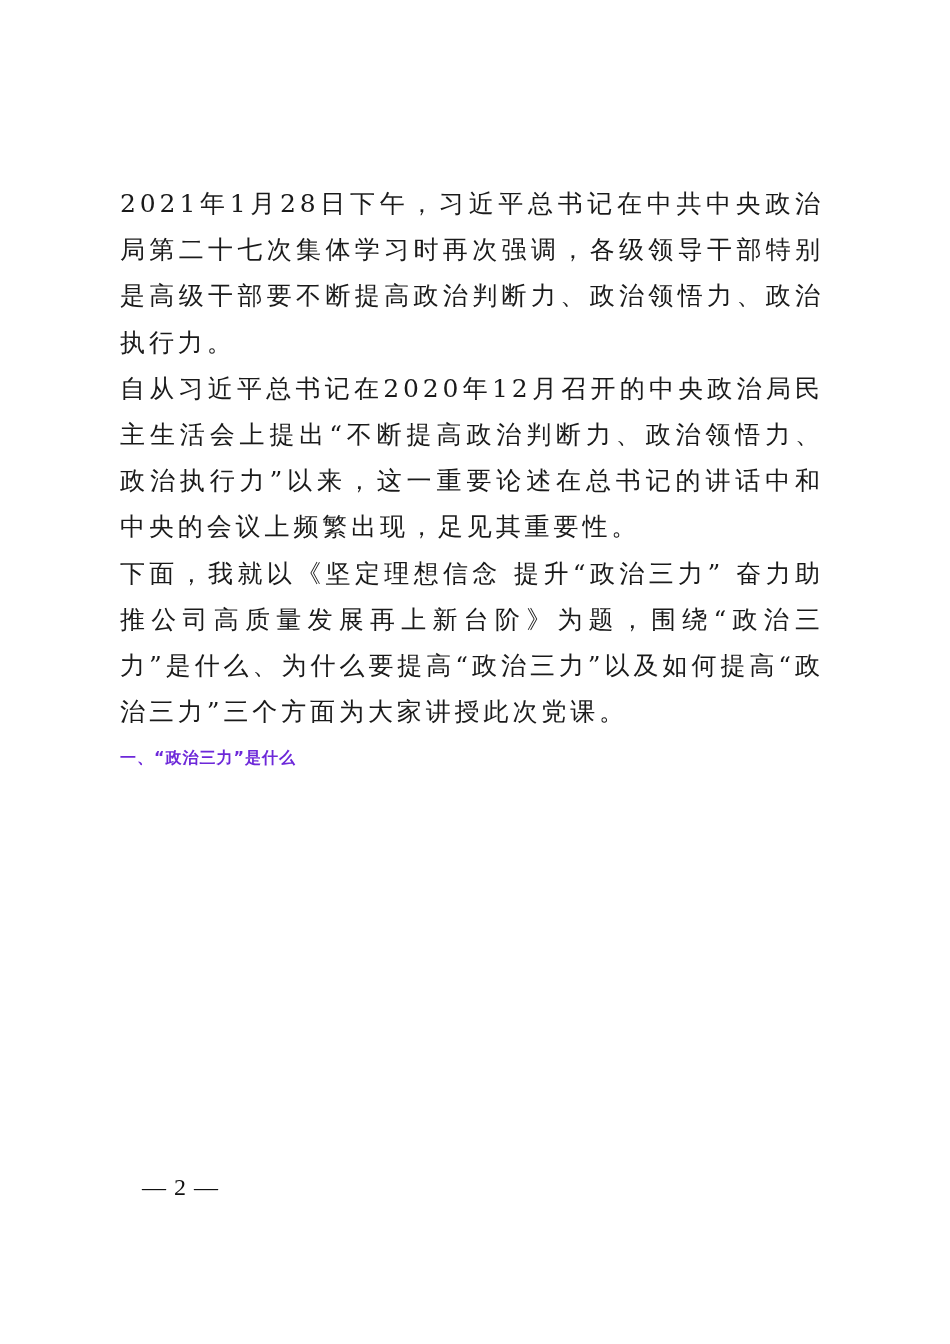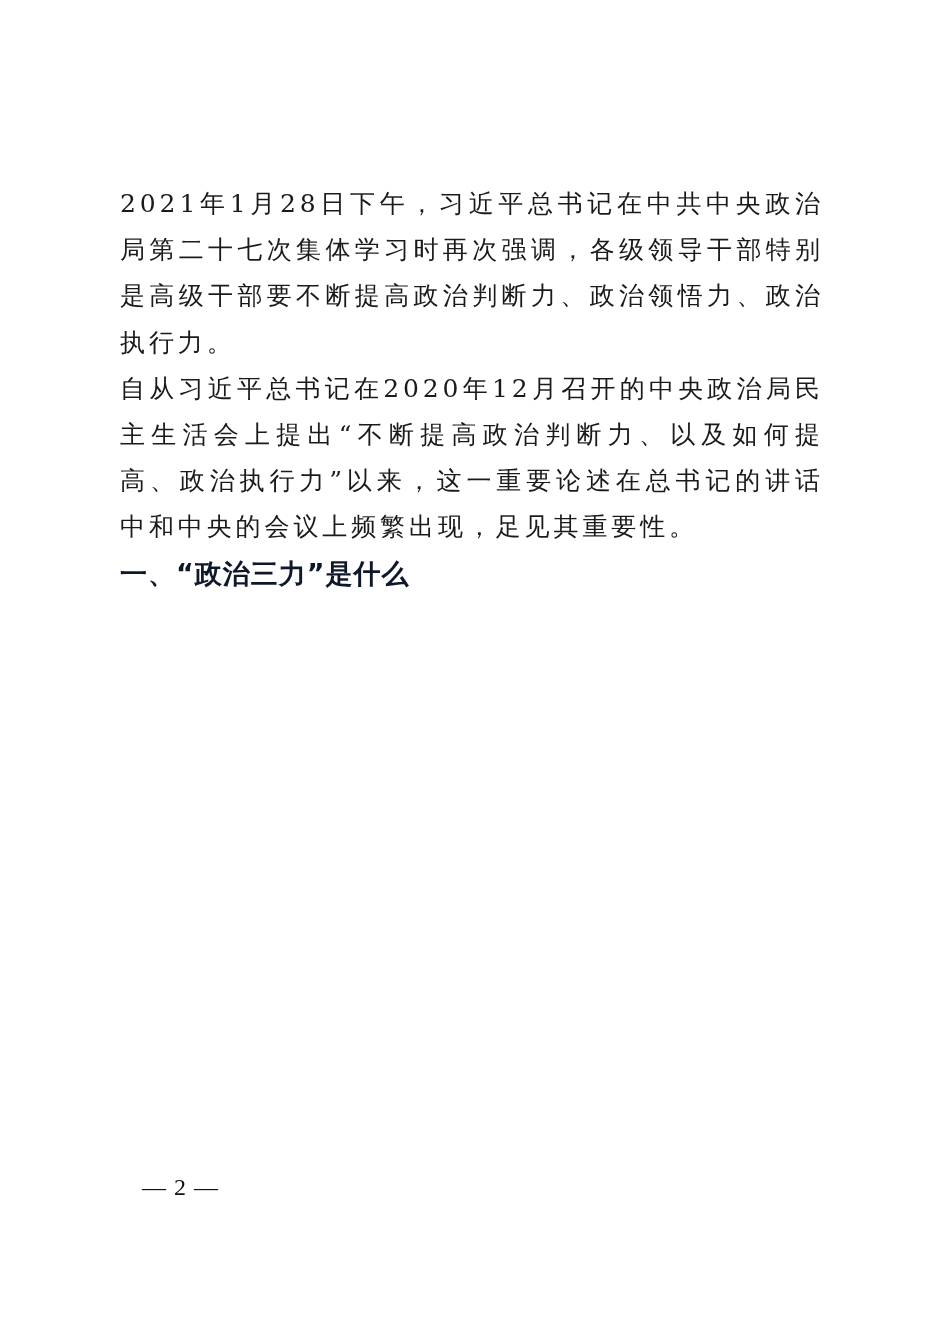--- a/index.html
+++ b/index.html
@@ -35,25 +35,25 @@
       letter-spacing: 3.9px;
       text-align: justify;
       text-align-last: left;
       font-weight: normal;
       color: #1a1a1a;
       word-break: break-all;
     }
     .heading {
       margin: 0;
       font-family: "DejaVu Sans", "Liberation Sans", sans-serif;
-      font-size: 27px;
+      font-size: 16px;
       line-height: 46.2px;
       font-weight: bold;
       letter-spacing: 1px;
-      color: #0f172a;
+      color: #6d28d9;
     }
     .lead-bold {
       font-family: "DejaVu Sans", "Liberation Sans", sans-serif;
       font-weight: bold;
       color: #000000;
       letter-spacing: 1.2px;
     }
     .footer-page-number {
       position: absolute;
       left: 142px;
@@ -65,22 +65,23 @@
     }
   </style>
 </head>
 <body>
 
 <div class="page">
   <div class="content">
 
     <p class="para">2021年1月28日下午，习近平总书记在中共中央政治局第二十七次集体学习时再次强调，各级领导干部特别是高级干部要不断提高政治判断力、政治领悟力、政治执行力。</p>
 
-    <p class="para">自从习近平总书记在2020年12月召开的中央政治局民主生活会上提出“不断提高政治判断力、以及如何提高、政治执行力”以来，这一重要论述在总书记的讲话中和中央的会议上频繁出现，足见其重要性。</p>
+    <p class="para">自从习近平总书记在2020年12月召开的中央政治局民主生活会上提出“不断提高政治判断力、政治领悟力、政治执行力”以来，这一重要论述在总书记的讲话中和中央的会议上频繁出现，足见其重要性。</p>
 
+    <p class="para">下面，我就以《坚定理想信念 提升“政治三力” 奋力助推公司高质量发展再上新台阶》为题，围绕“政治三力”是什么、为什么要提高“政治三力”以及如何提高“政治三力”三个方面为大家讲授此次党课。</p>
 
     <h2 class="heading">一、“政治三力”是什么</h2>
 
 
 
   </div>
 
   <div class="footer-page-number">— 2 —</div>
 </div>
 

